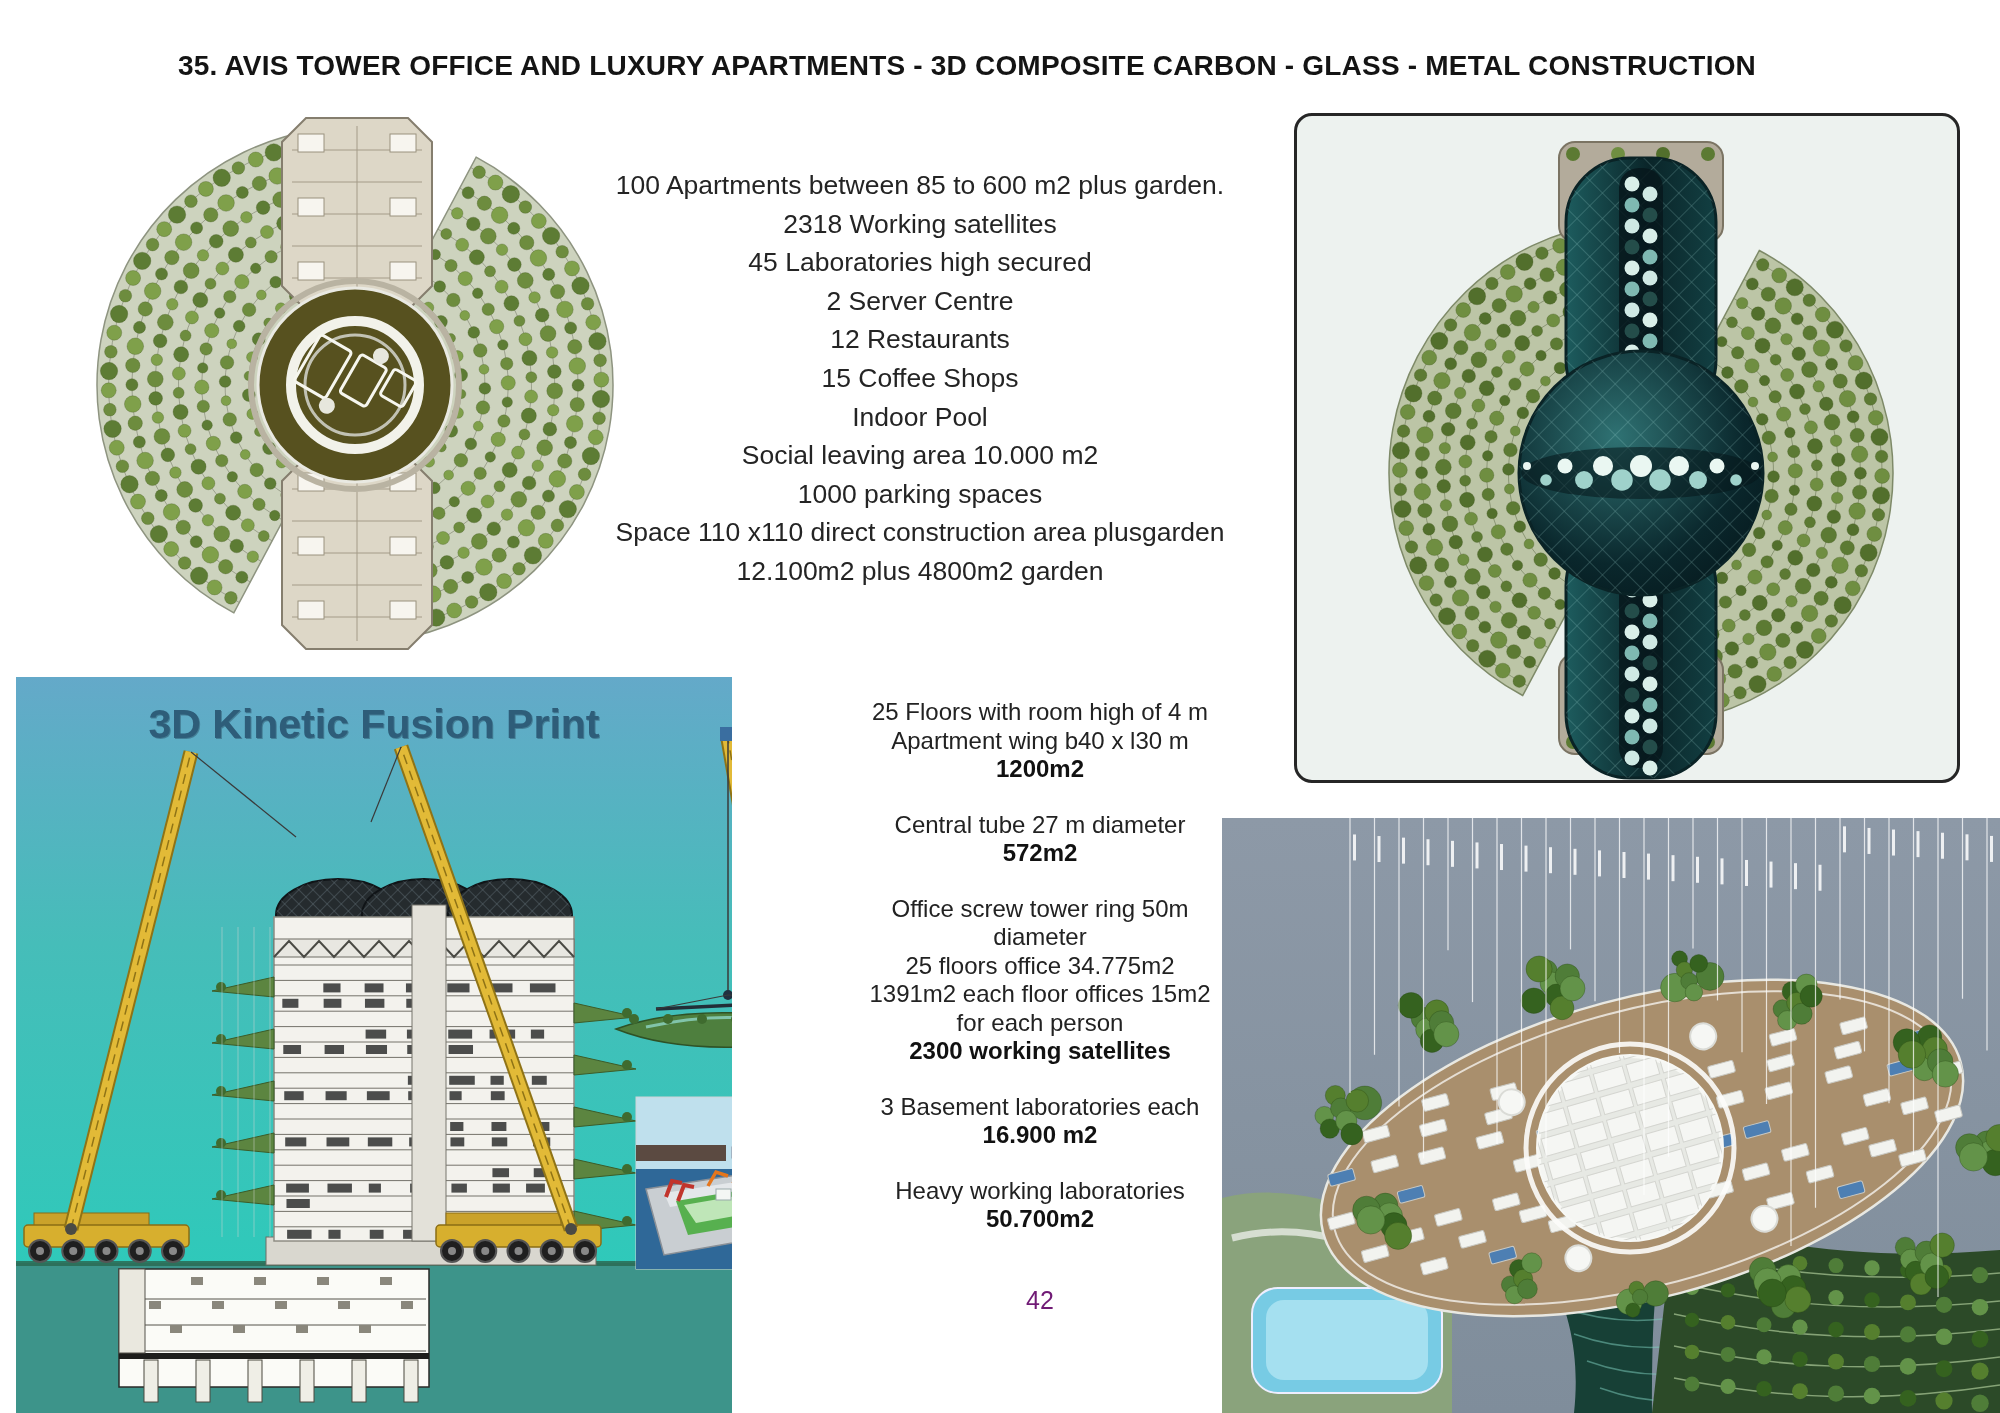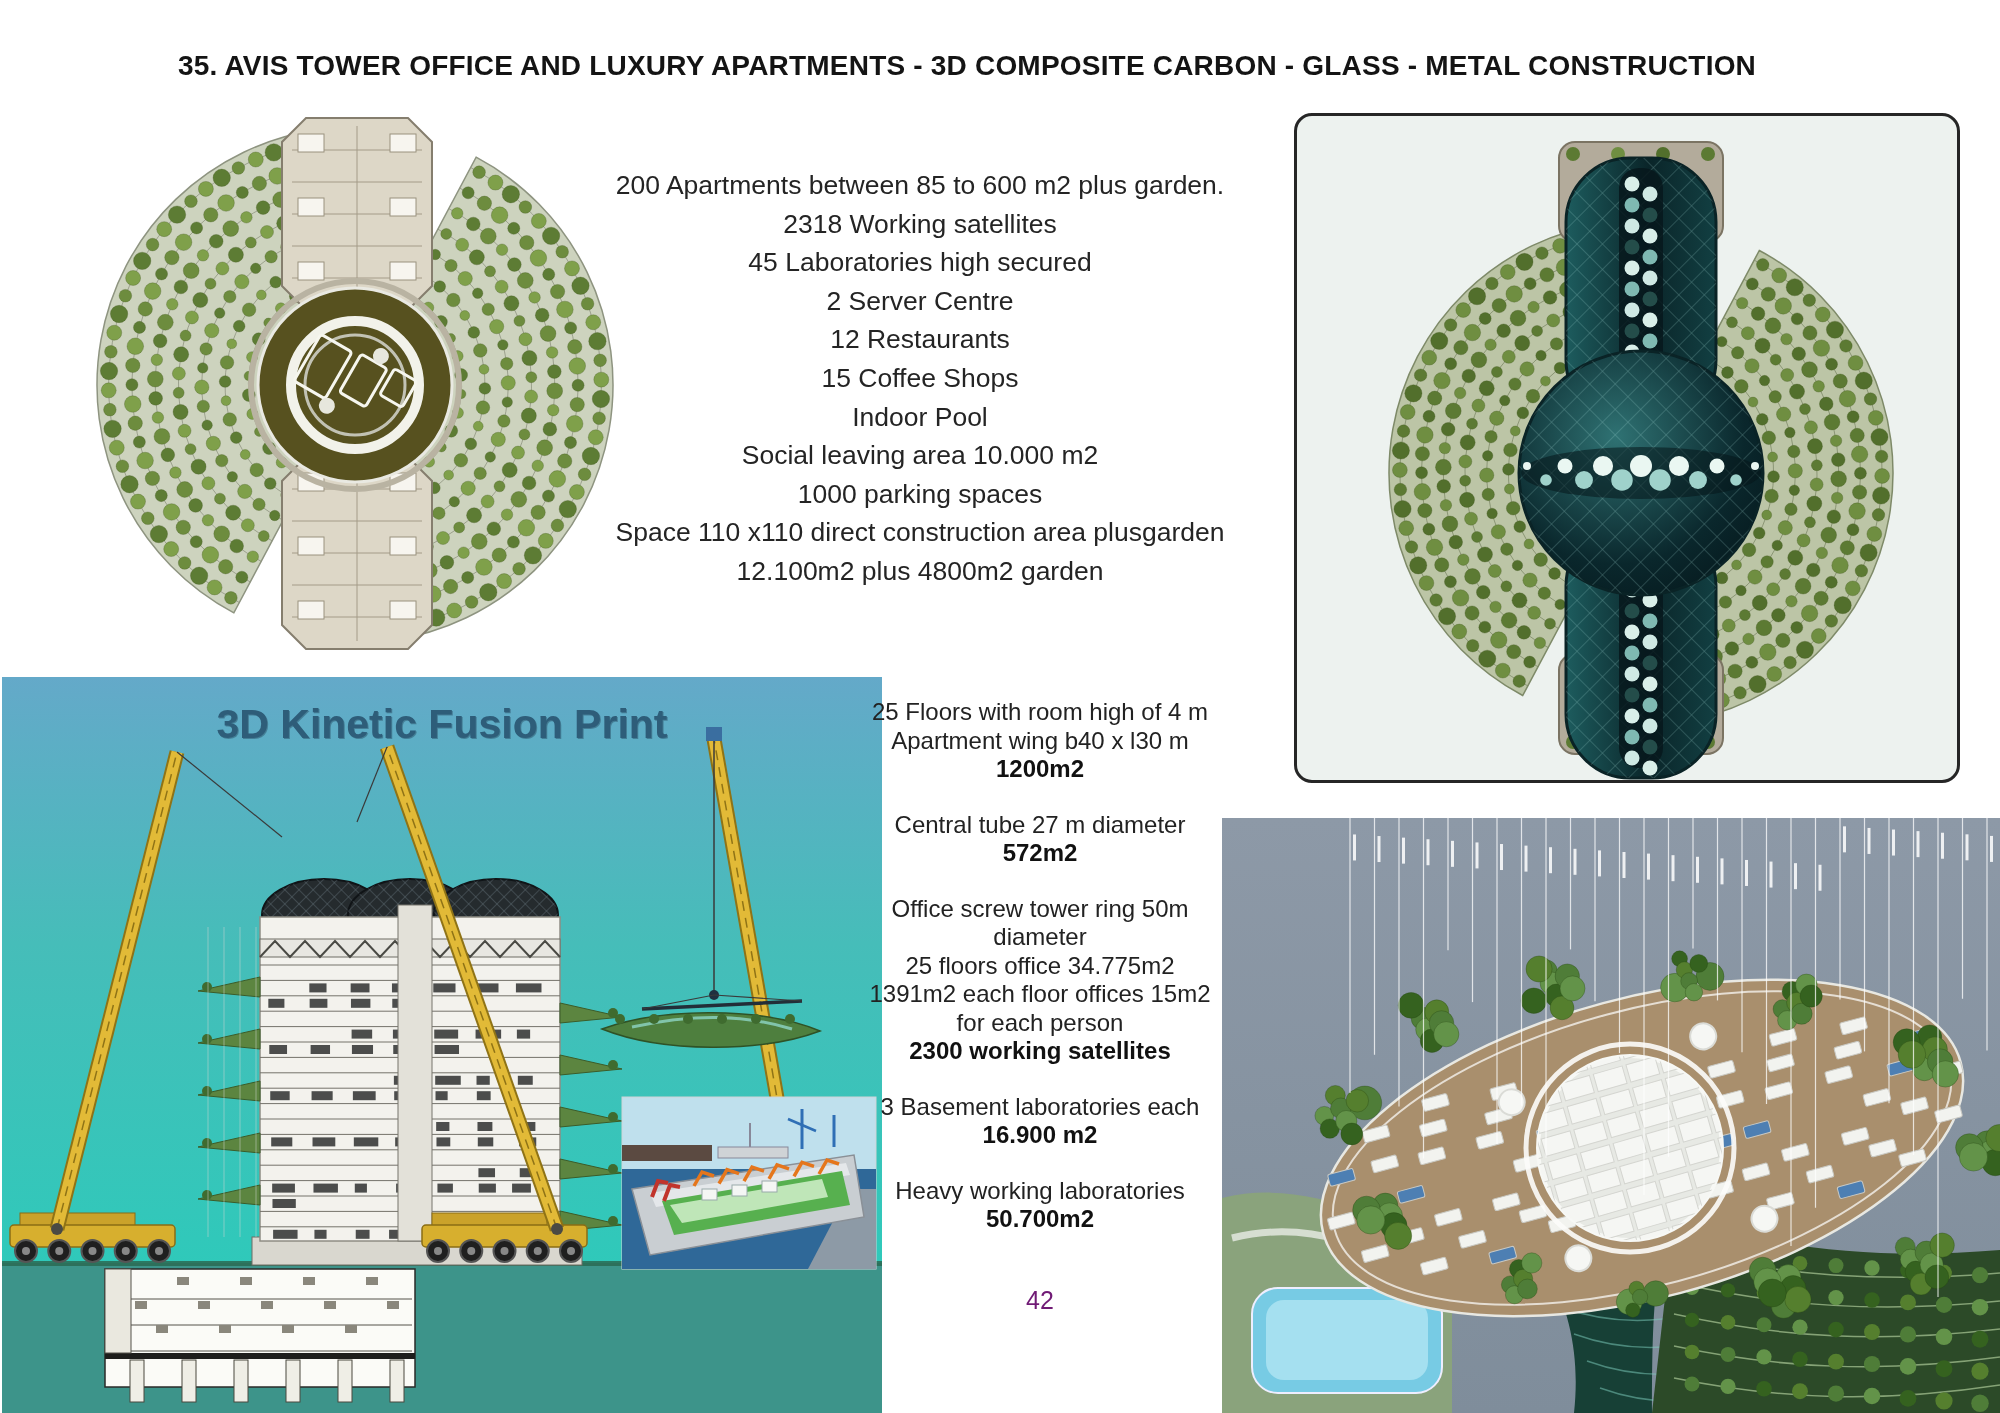--- a/index.html
+++ b/index.html
@@ -5,21 +5,21 @@
   html,body{margin:0;padding:0;background:#fff;}
   .page{position:relative;width:2000px;height:1413px;background:#ffffff;overflow:hidden;
         font-family:"Liberation Sans","DejaVu Sans",sans-serif;}
   .title{position:absolute;left:178px;top:50px;font-size:28px;font-weight:700;color:#141414;
          letter-spacing:.2px;white-space:nowrap;}
   .features{position:absolute;left:520px;top:166px;width:800px;text-align:center;
             font-size:26.5px;line-height:38.6px;color:#242424;}
   .frame{position:absolute;left:1294px;top:113px;width:666px;height:670px;background:#edf2ef;
          border:3px solid #262626;border-radius:18px;box-sizing:border-box;overflow:hidden;}
   .img-plan{position:absolute;left:60px;top:96px;width:570px;height:575px;}
-  .img-con{position:absolute;left:2px;top:677px;width:880px;height:736px;overflow:hidden;}
+  .img-con{position:absolute;left:16px;top:677px;width:716px;height:736px;overflow:hidden;}
   .kin{position:absolute;left:0;right:0;top:24px;text-align:center;z-index:5;}
   .kin1{font-size:41px;font-weight:700;color:#2e5d79;text-shadow:1px 1px 0 rgba(20,40,60,.35);}
   .kin2{font-size:39px;font-weight:700;color:#3ea56c;margin-top:4px;text-shadow:1px 1px 0 rgba(30,90,60,.3);}
   .specs{position:absolute;left:866px;top:698px;width:348px;text-align:center;
          font-size:24px;color:#222;}
   .spec-block{margin-bottom:27px;}
   .spec-line{line-height:28.5px;}
   .spec-line.bold{font-weight:700;color:#111;}
   .spec-page{margin-top:52px;font-size:25px;color:#701a75;}
   .img-air{position:absolute;left:1222px;top:818px;width:778px;height:595px;overflow:hidden;}
@@ -406,21 +406,21 @@
           <rect x="240" y="262" width="36" height="54" rx="3" fill="none" stroke="#f6f6ee" stroke-width="3"></rect>
           <rect x="285" y="259" width="30" height="44" rx="3" fill="none" stroke="#f6f6ee" stroke-width="3"></rect>
           <rect x="321" y="255" width="26" height="30" rx="3" fill="none" stroke="#f6f6ee" stroke-width="3"></rect>
           <circle cx="303" cy="251" r="8" fill="#e7e7dd"></circle>
           <circle cx="281" cy="321" r="8" fill="#e7e7dd"></circle>
         </g>
       </svg>
   </div>
 
   <div class="features">
-    <div>200 Apartments between 85 to 600 m2 plus garden.</div>
+    <div>100 Apartments between 85 to 600 m2 plus garden.</div>
     <div>2318 Working satellites</div>
     <div>45 Laboratories high secured</div>
     <div>2 Server Centre</div>
     <div>12 Restaurants</div>
     <div>15 Coffee Shops</div>
     <div>Indoor Pool</div>
     <div>Social leaving area 10.000 m2</div>
     <div>1000 parking spaces</div>
     <div>Space 110 x110 direct construction area plusgarden</div>
     <div>12.100m2 plus 4800m2 garden</div>

